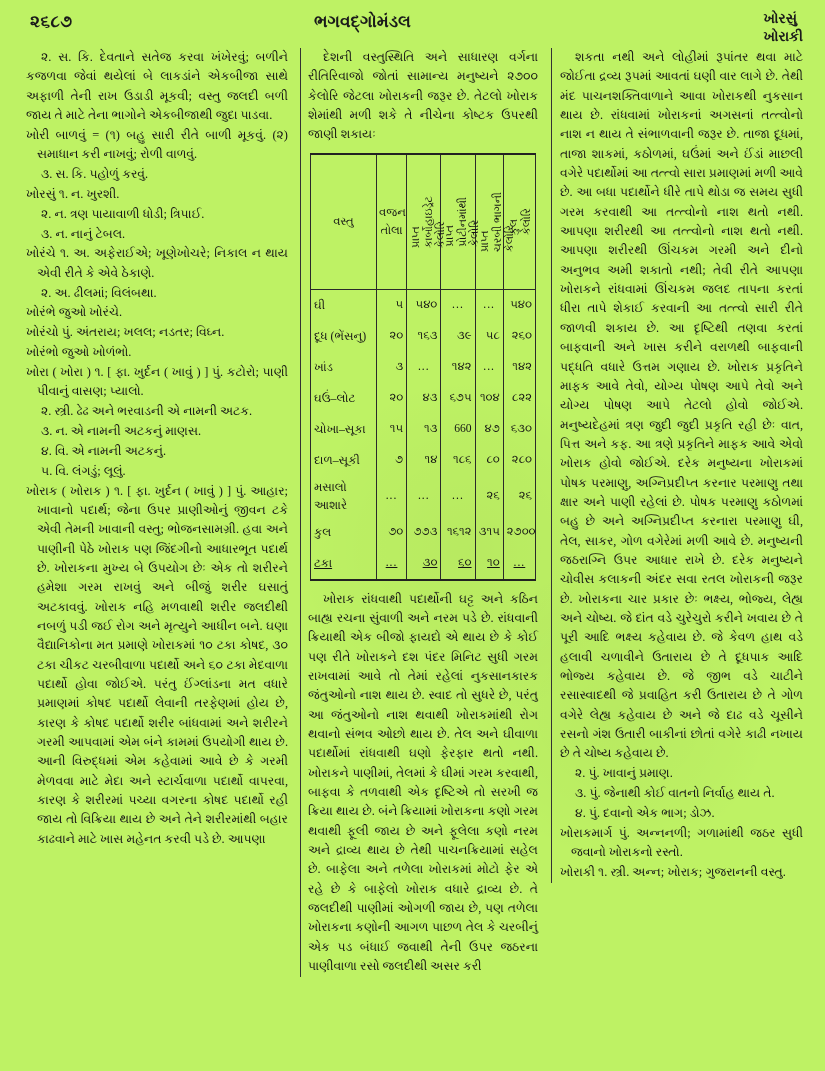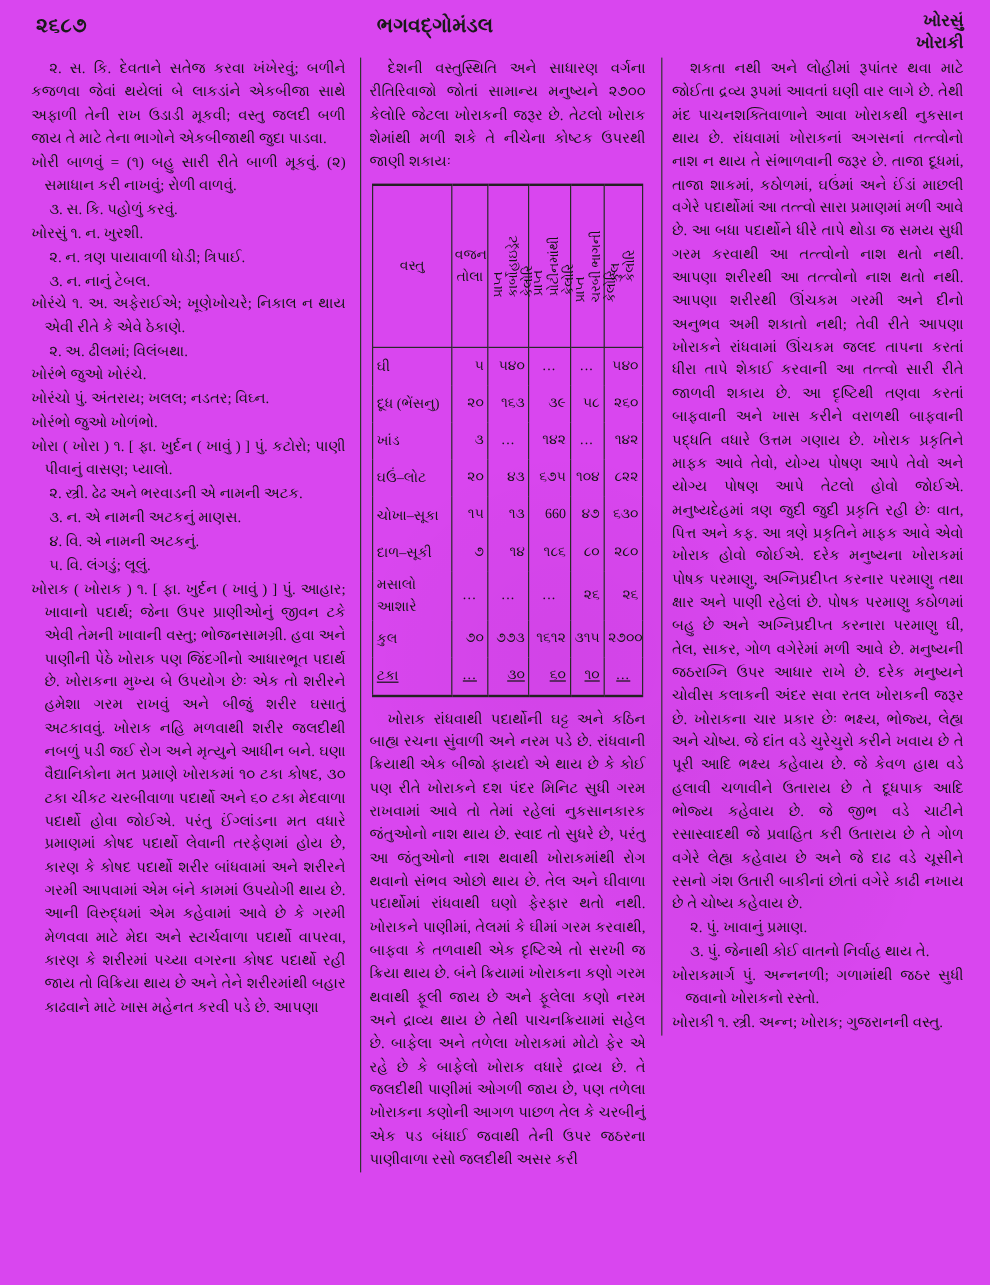--- a/index.html
+++ b/index.html
@@ -9,21 +9,21 @@
     background: #ffffff;
   }
   body {
     font-family: "Liberation Serif", "DejaVu Serif", serif;
     color: #1a1a1a;
   }
   #page {
     position: relative;
     width: 825px;
     height: 1071px;
-    background: #d946ef;
+    background: #bef264;
     overflow: hidden;
     box-sizing: border-box;
   }
   
   #scan-blotch-a, #scan-blotch-b {
     position: absolute;
     border-radius: 50%;
     background: radial-gradient(circle, rgba(0,0,0,0.035) 0%, rgba(0,0,0,0.012) 55%, rgba(0,0,0,0) 72%);
     pointer-events: none;
     z-index: 0;
@@ -53,21 +53,21 @@
     top: 0;
     width: 725px;
     text-align: center;
     font-size: 17px;
     font-weight: bold;
   }
   .hdr-right {
     position: absolute;
     right: 22px;
     top: -2px;
-    text-align: right;
+    text-align: left;
     font-size: 14px;
     font-weight: bold;
     line-height: 1.28;
   }
 
   .columns {
     position: absolute;
     top: 48px;
     left: 0;
     width: 825px;
@@ -282,18 +282,19 @@
         </table>
       </div>
 
       <p class="p-indent">ખોરાક રાંધવાથી પદાર્થોની ઘટ્ટ અને કઠિન બાહ્ય રચના સુંવાળી અને નરમ પડે છે. રાંધવાની ક્રિયાથી એક બીજો ફાયદો એ થાય છે કે કોઈ પણ રીતે ખોરાકને દશ પંદર મિનિટ સુધી ગરમ રાખવામાં આવે તો તેમાં રહેલાં નુકસાનકારક જંતુઓનો નાશ થાય છે. સ્વાદ તો સુધરે છે, પરંતુ આ જંતુઓનો નાશ થવાથી ખોરાકમાંથી રોગ થવાનો સંભવ ઓછો થાય છે. તેલ અને ઘીવાળા પદાર્થોમાં રાંધવાથી ઘણો ફેરફાર થતો નથી. ખોરાકને પાણીમાં, તેલમાં કે ઘીમાં ગરમ કરવાથી, બાફવા કે તળવાથી એક દૃષ્ટિએ તો સરખી જ ક્રિયા થાય છે. બંને ક્રિયામાં ખોરાકના કણો ગરમ થવાથી ફૂલી જાય છે અને ફૂલેલા કણો નરમ અને દ્રાવ્ય થાય છે તેથી પાચનક્રિયામાં સહેલ છે. બાફેલા અને તળેલા ખોરાકમાં મોટો ફેર એ રહે છે કે બાફેલો ખોરાક વધારે દ્રાવ્ય છે. તે જલદીથી પાણીમાં ઓગળી જાય છે, પણ તળેલા ખોરાકના કણોની આગળ પાછળ તેલ કે ચરબીનું એક પડ બંધાઈ જવાથી તેની ઉપર જઠરના પાણીવાળા રસો જલદીથી અસર કરી</p>
     </div>
 
     <div class="col" id="col-right">
         <p class="p-indent">શકતા નથી અને લોહીમાં રૂપાંતર થવા માટે જોઈતા દ્રવ્ય રૂપમાં આવતાં ઘણી વાર લાગે છે. તેથી મંદ પાચનશક્તિવાળાને આવા ખોરાકથી નુકસાન થાય છે. રાંધવામાં ખોરાકનાં અગસનાં તત્ત્વોનો નાશ ન થાય તે સંભાળવાની જરૂર છે. તાજા દૂધમાં, તાજા શાકમાં, કઠોળમાં, ઘઉંમાં અને ઈંડાં માછલી વગેરે પદાર્થોમાં આ તત્ત્વો સારા પ્રમાણમાં મળી આવે છે. આ બધા પદાર્થોને ધીરે તાપે થોડા જ સમય સુધી ગરમ કરવાથી આ તત્ત્વોનો નાશ થતો નથી. આપણા શરીરથી આ તત્ત્વોનો નાશ થતો નથી. આપણા શરીરથી ઊંચકમ ગરમી અને દીનો અનુભવ અમી શકાતો નથી; તેવી રીતે આપણા ખોરાકને રાંધવામાં ઊંચકમ જલદ તાપના કરતાં ધીરા તાપે શેકાઈ કરવાની આ તત્ત્વો સારી રીતે જાળવી શકાય છે. આ દૃષ્ટિથી તણવા કરતાં બાફવાની અને ખાસ કરીને વરાળથી બાફવાની પદ્ધતિ વધારે ઉત્તમ ગણાય છે. ખોરાક પ્રકૃતિને માફક આવે તેવો, યોગ્ય પોષણ આપે તેવો અને યોગ્ય પોષણ આપે તેટલો હોવો જોઈએ. મનુષ્યદેહમાં ત્રણ જુદી જુદી પ્રકૃતિ રહી છેઃ વાત, પિત્ત અને કફ. આ ત્રણે પ્રકૃતિને માફક આવે એવો ખોરાક હોવો જોઈએ. દરેક મનુષ્યના ખોરાકમાં પોષક પરમાણુ, અગ્નિપ્રદીપ્ત કરનાર પરમાણુ તથા ક્ષાર અને પાણી રહેલાં છે. પોષક પરમાણુ કઠોળમાં બહુ છે અને અગ્નિપ્રદીપ્ત કરનારા પરમાણુ ઘી, તેલ, સાકર, ગોળ વગેરેમાં મળી આવે છે. મનુષ્યની જઠરાગ્નિ ઉપર આધાર રાખે છે. દરેક મનુષ્યને ચોવીસ કલાકની અંદર સવા રતલ ખોરાકની જરૂર છે. ખોરાકના ચાર પ્રકાર છેઃ ભક્ષ્ય, ભોજ્ય, લેહ્ય અને ચોષ્ય. જે દાંત વડે ચુરેચુરો કરીને ખવાય છે તે પૂરી આદિ ભક્ષ્ય કહેવાય છે. જે કેવળ હાથ વડે હલાવી ચળાવીને ઉતારાય છે તે દૂધપાક આદિ ભોજ્ય કહેવાય છે. જે જીભ વડે ચાટીને રસાસ્વાદથી જે પ્રવાહિત કરી ઉતારાય છે તે ગોળ વગેરે લેહ્ય કહેવાય છે અને જે દાઢ વડે ચૂસીને રસનો ગંશ ઉતારી બાકીનાં છોતાં વગેરે કાઢી નખાય છે તે ચોષ્ય કહેવાય છે.</p>
         <p class="p-indent">૨. પું. ખાવાનું પ્રમાણ.</p>
         <p class="p-indent">૩. પું. જેનાથી કોઈ વાતનો નિર્વાહ થાય તે.</p>
+        <p class="p-indent">૪. પું. દવાનો એક ભાગ; ડોઝ.</p>
         <p class="p-hang">ખોરાકમાર્ગ પું. અન્નનળી; ગળામાંથી જઠર સુધી જવાનો ખોરાકનો રસ્તો.</p>
         <p class="p-hang">ખોરાકી ૧. સ્ત્રી. અન્ન; ખોરાક; ગુજરાનની વસ્તુ.</p>
       </div>
 
   </div>
 </div>
 
 </body></html>

